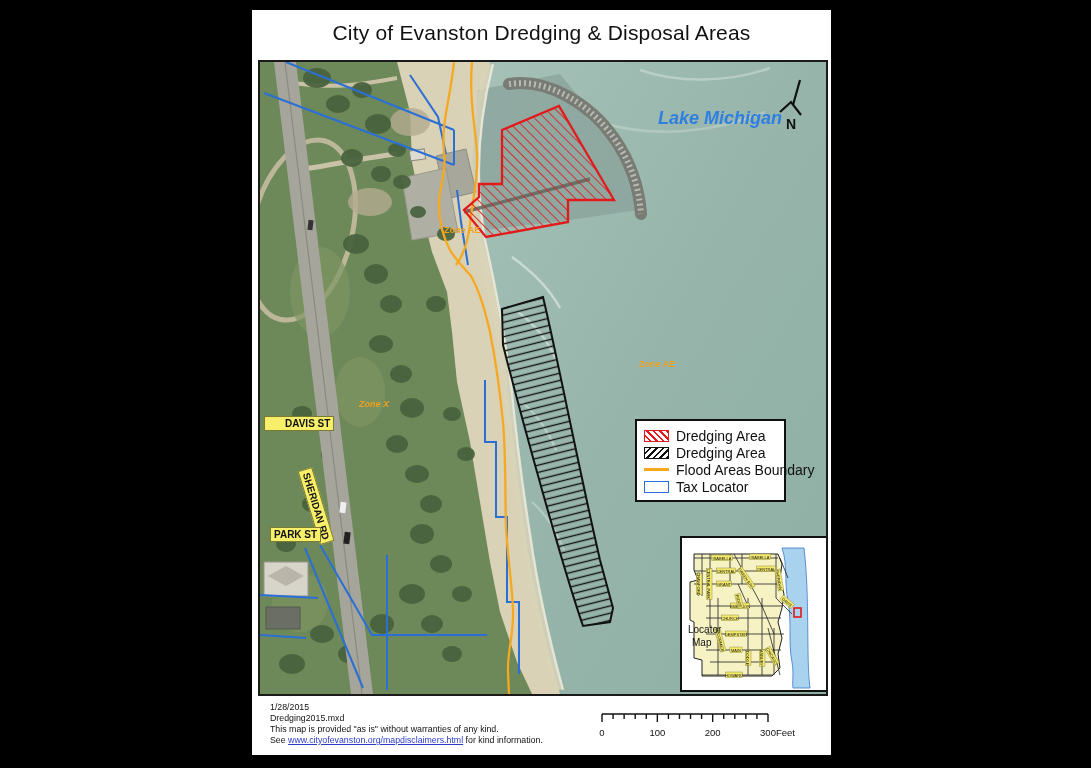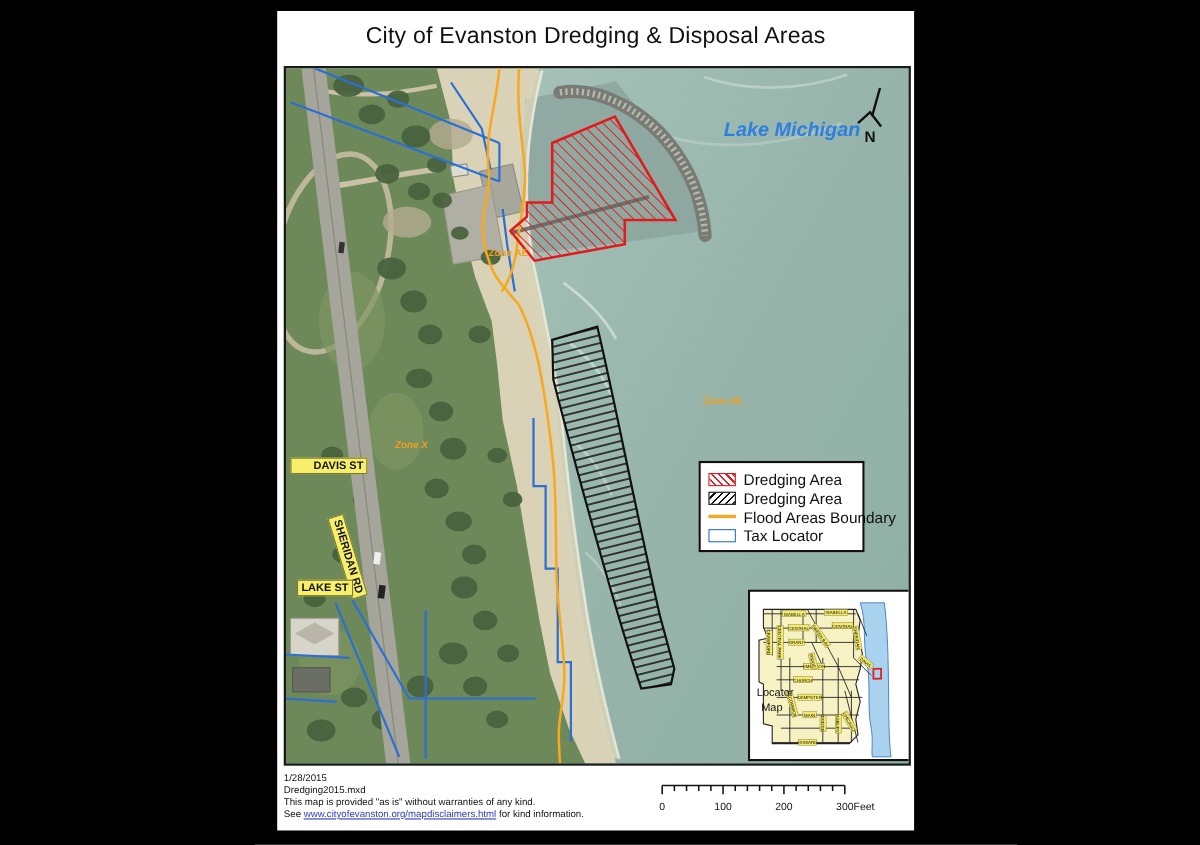--- a/index.html
+++ b/index.html
@@ -23,21 +23,21 @@
   .legend-row .sw{width:25px;height:12px;margin-right:7px;flex:0 0 auto;box-sizing:border-box;}
   .sw-red{border:1.6px solid #e31a1c;
           background:repeating-linear-gradient(45deg,rgba(0,0,0,0) 0 3px,#e31a1c 3px 4.6px);}
   .sw-black{border:1.6px solid #111;
           background:repeating-linear-gradient(135deg,rgba(0,0,0,0) 0 3px,#111 3px 4.6px);}
   .sw-orange{height:3px !important;background:#f6a821;border:none;margin-top:0;}
   .sw-blue{border:1.6px solid #2a6fd6;background:#fff;}
   .legend-row .lbl{font-size:14px;color:#111;white-space:nowrap;text-align:center;}
   .locator{position:absolute;left:420px;top:474px;width:144px;height:152px;background:#fff;
            border:2px solid #111;}
-  .footer{position:absolute;left:6px;top:692px;font-size:8.8px;color:#111;line-height:11px;}
+  .footer{position:absolute;left:18px;top:692px;font-size:8.8px;color:#111;line-height:11px;}
   .footer a{color:#2a3bc8;}
   .scalebar{position:absolute;left:346px;top:696px;}
 </style>
 </head>
 <body>
 
 <div class="page">
 
   <div class="map-title">City of Evanston Dredging &amp; Disposal Areas</div>
 
@@ -185,21 +185,21 @@
       </g>
       <text x="531" y="67" font-size="14" font-weight="bold" fill="#111" text-anchor="middle">N</text>
     </svg>
 
     <div class="lake-label">Lake Michigan</div>
     <div class="zone-label" style="left:184px;top:163px;">Zone AE</div>
     <div class="zone-label" style="left:379px;top:297px;">Zone AE</div>
     <div class="zone-label" style="left:99px;top:337px;font-style:italic;">Zone X</div>
     <div class="street-chip" style="left:4px;top:354px;padding-left:20px;">DAVIS ST</div>
     <div class="street-chip chip-rot" style="left:52px;top:405px;">SHERIDAN RD</div>
-    <div class="street-chip" style="left:10px;top:465px;">LAKE ST</div>
+    <div class="street-chip" style="left:10px;top:465px;">PARK ST</div>
 
     <div class="legend">
       <div class="legend-row">
         <span class="sw sw-red"></span>
         <span class="lbl">Dredging Area</span>
       </div>
       <div class="legend-row">
         <span class="sw sw-black"></span>
         <span class="lbl">Dredging Area</span>
       </div>

